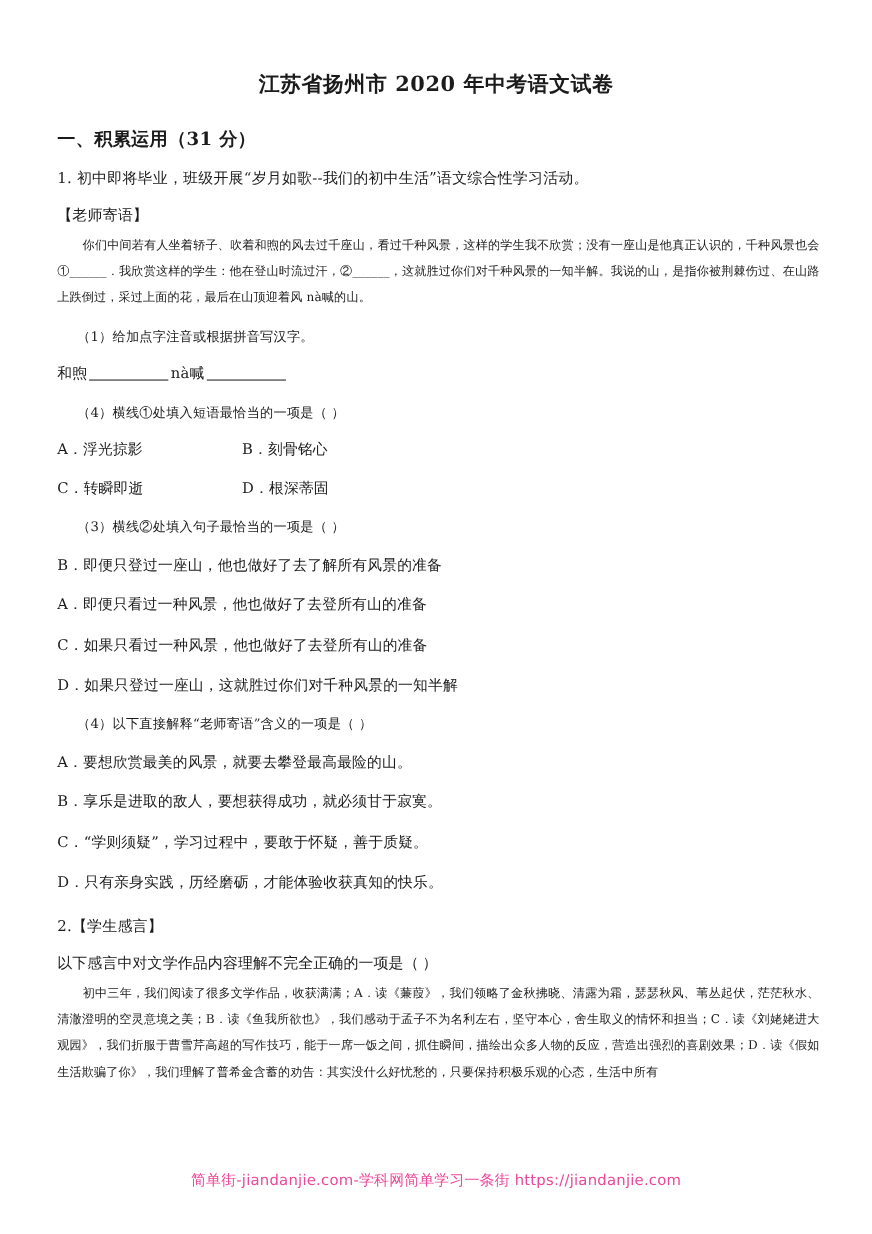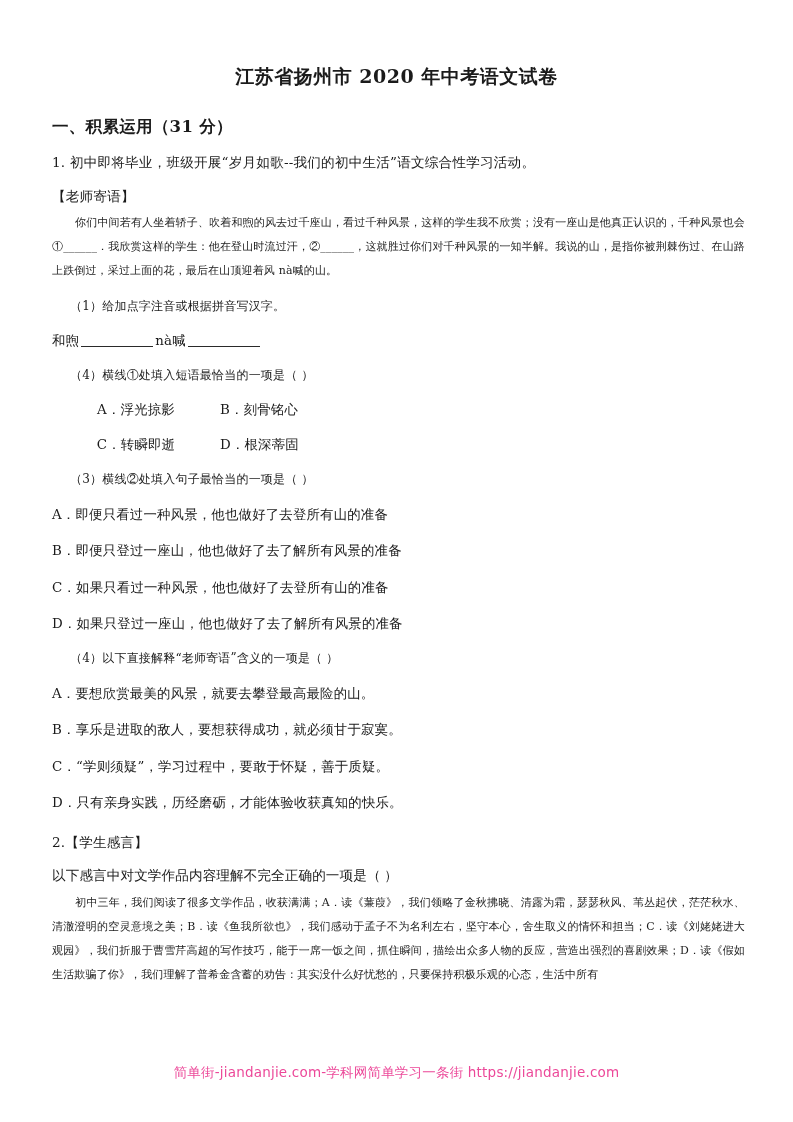--- a/index.html
+++ b/index.html
@@ -76,21 +76,21 @@
 
   .opt-row {
     font-size: 13.4px;
     line-height: 1.6;
     margin: 14px 0 0 4px;
     letter-spacing: 0.2px;
   }
   .opt-row .opt {
     display: inline-block;
   }
-  .opt-row .opt.first { width: 168px; text-align: center; }
+  .opt-row .opt.first { width: 168px; }
 
   .opt-line {
     font-size: 13.4px;
     line-height: 1.6;
     margin: 15px 0 0 4px;
     letter-spacing: 0.2px;
   }
 
   .fill-line {
     font-size: 13.4px;
@@ -154,24 +154,24 @@
   <div class="fill-line"><span>和煦</span><span class="blank"></span><span>nà喊</span><span class="blank"></span></div>
 
   <div class="sub-q">（4）横线①处填入短语最恰当的一项是（        ）</div>
 
   <div class="opt-row"><span class="opt first">A．浮光掠影</span><span class="opt">B．刻骨铭心</span></div>
 
   <div class="opt-row"><span class="opt first">C．转瞬即逝</span><span class="opt">D．根深蒂固</span></div>
 
   <div class="sub-q">（3）横线②处填入句子最恰当的一项是（        ）</div>
 
+  <div class="opt-line">B．即便只登过一座山，他也做好了去了解所有风景的准备</div>
   <div class="opt-line">A．即便只看过一种风景，他也做好了去登所有山的准备</div>
-  <div class="opt-line">B．即便只登过一座山，他也做好了去了解所有风景的准备</div>
   <div class="opt-line">C．如果只看过一种风景，他也做好了去登所有山的准备</div>
-  <div class="opt-line">D．如果只登过一座山，他也做好了去了解所有风景的准备</div>
+  <div class="opt-line">D．如果只登过一座山，这就胜过你们对千种风景的一知半解</div>
 
   <div class="sub-q">（4）以下直接解释“老师寄语”含义的一项是（        ）</div>
 
   <div class="opt-line">A．要想欣赏最美的风景，就要去攀登最高最险的山。</div>
   <div class="opt-line">B．享乐是进取的敌人，要想获得成功，就必须甘于寂寞。</div>
   <div class="opt-line">C．“学则须疑”，学习过程中，要敢于怀疑，善于质疑。</div>
   <div class="opt-line">D．只有亲身实践，历经磨砺，才能体验收获真知的快乐。</div>
 
   <div class="numbered-head">2.【学生感言】</div>
 

